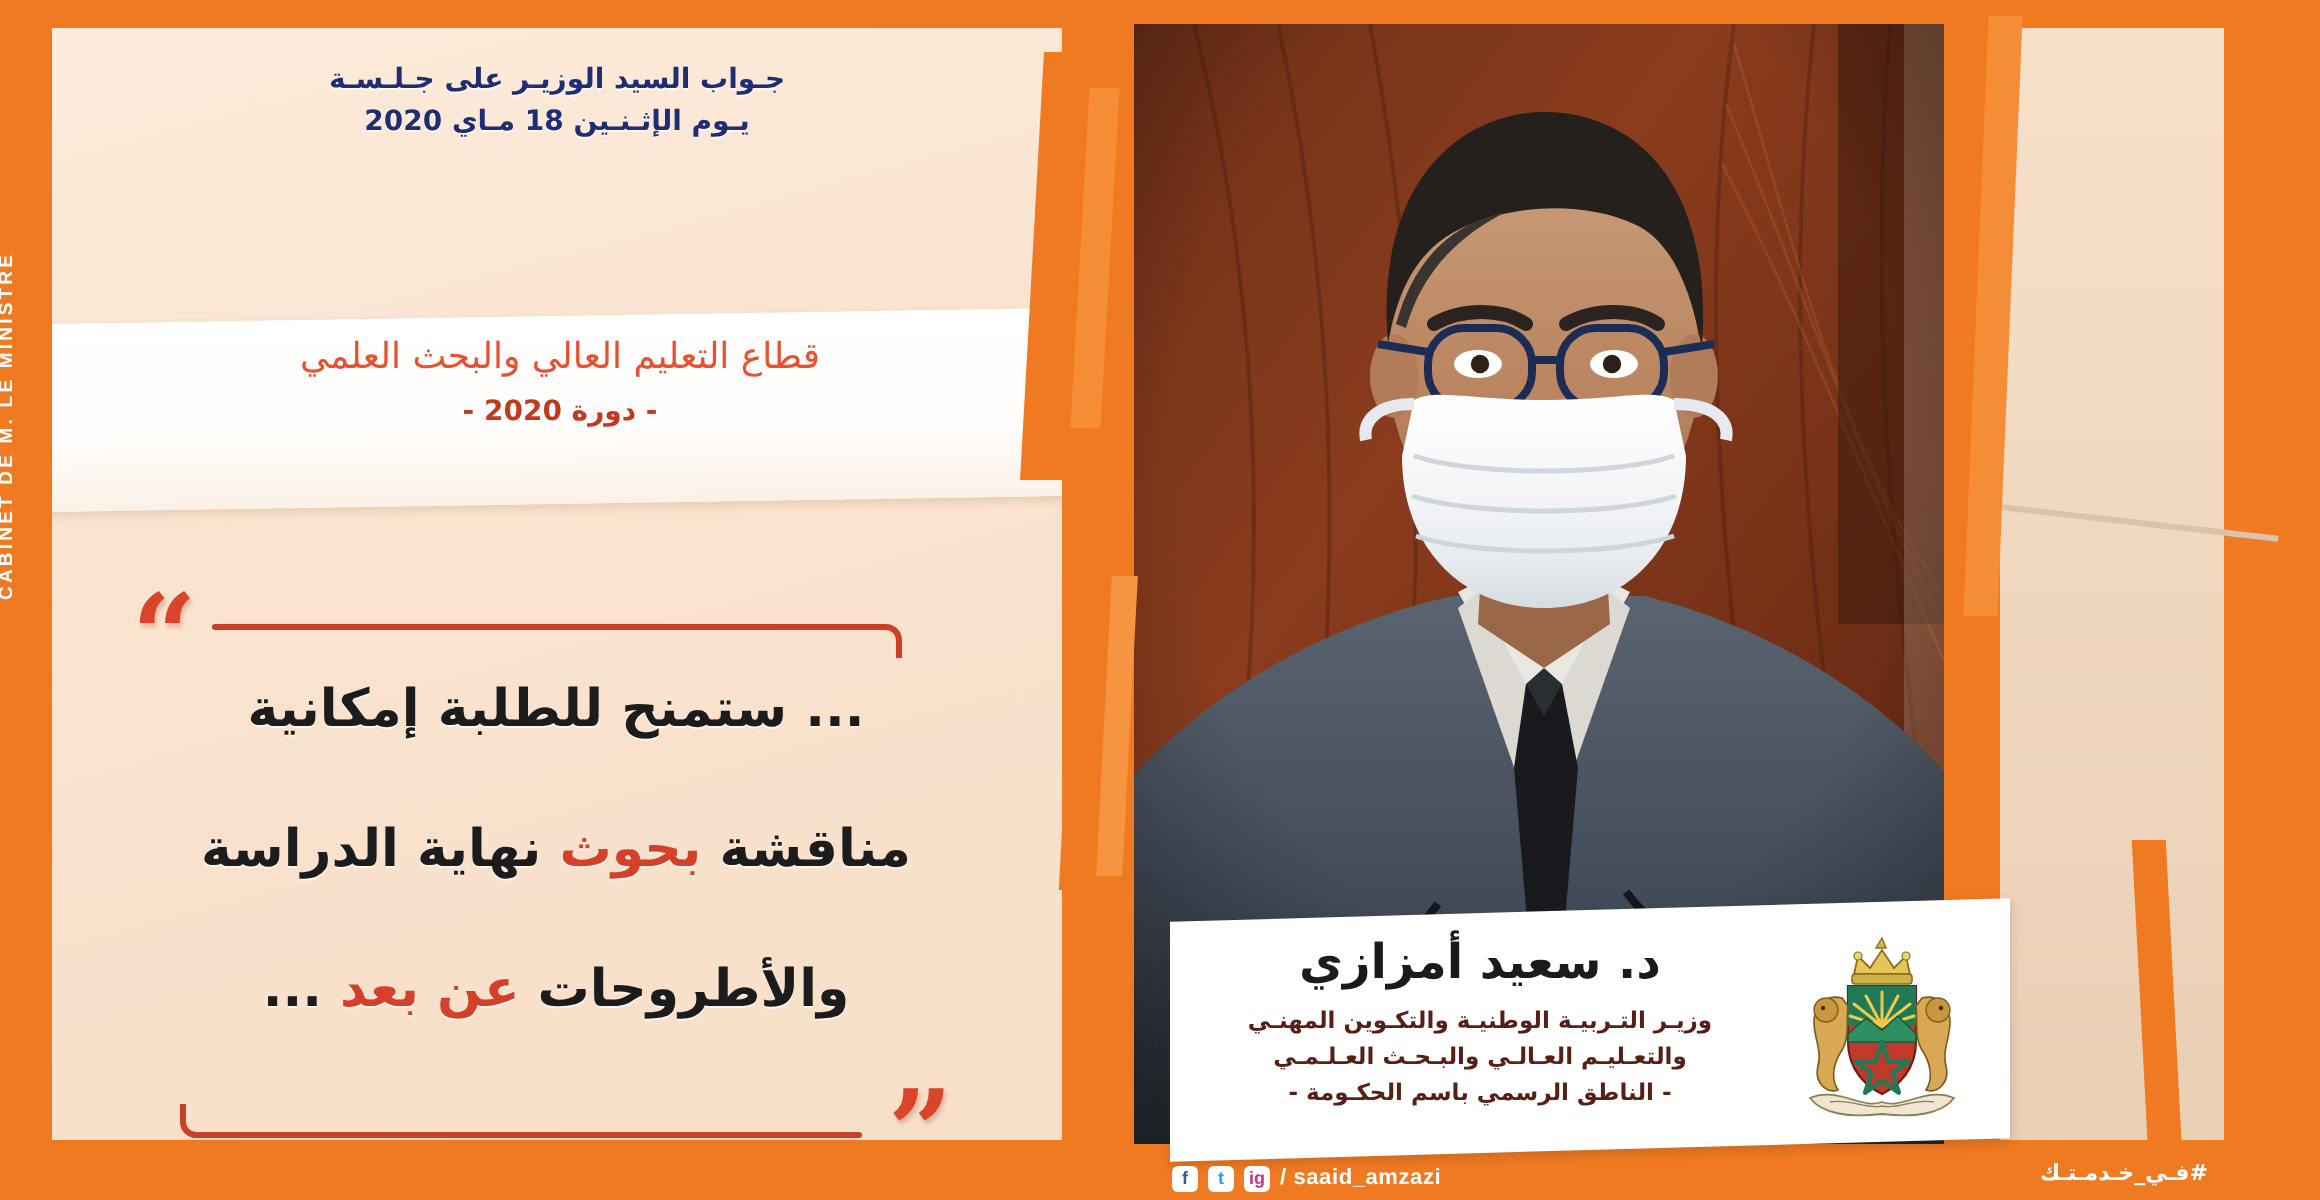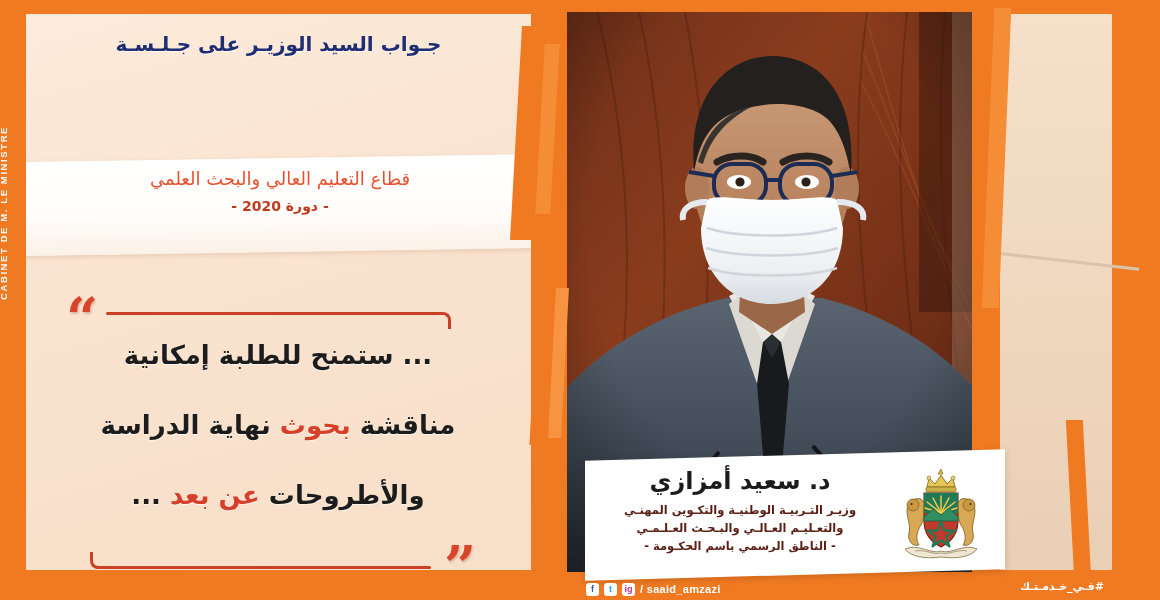--- a/index.html
+++ b/index.html
@@ -34,21 +34,21 @@
     font-family:"Liberation Sans",sans-serif;direction:ltr;text-align:left;
     white-space:nowrap;z-index:9;
   }
 
   
   .hdr{
     position:absolute;left:0;top:16px;width:505px;text-align:center;
     color:#1F2D73;direction:rtl;
   }
   .hdr .ln{
-    font-size:20px;font-weight:bold;line-height:1.48;
+    font-size:14px;font-weight:bold;line-height:1.48;
     font-family:"DejaVu Sans","Liberation Sans",sans-serif;
     text-shadow:0 1px 0 rgba(255,255,255,.7);
     letter-spacing:.5px;
   }
 
   
   .banner{
     position:absolute;left:-6px;top:144px;width:520px;height:94px;
     background:linear-gradient(180deg,#FFFFFF 0%,#FFFDFB 60%,#FBF1E7 100%);
     box-shadow:0 2px 5px rgba(120,70,30,.15);
@@ -289,20 +289,21 @@
   <div class="bar b4"></div>
   <div class="bar r2"></div>
 
   <div class="vert-label">CABINET DE M. LE MINISTRE</div>
 
   <div class="left-panel">
     <div class="lp-inner">
 
       <div class="hdr">
         <div class="ln">جـواب السيد الوزيـر على جـلـسـة</div>
+        <div class="ln">يـوم الإثـنـين 18 مـاي 2020</div>
       </div>
 
       <div class="banner">
         <div class="banner-in">
           <div class="sector">قطاع التعليم العالي والبحث العلمي</div>
           <div class="session">- دورة 2020 -</div>
         </div>
       </div>
 
       <div class="quote-wrap">

